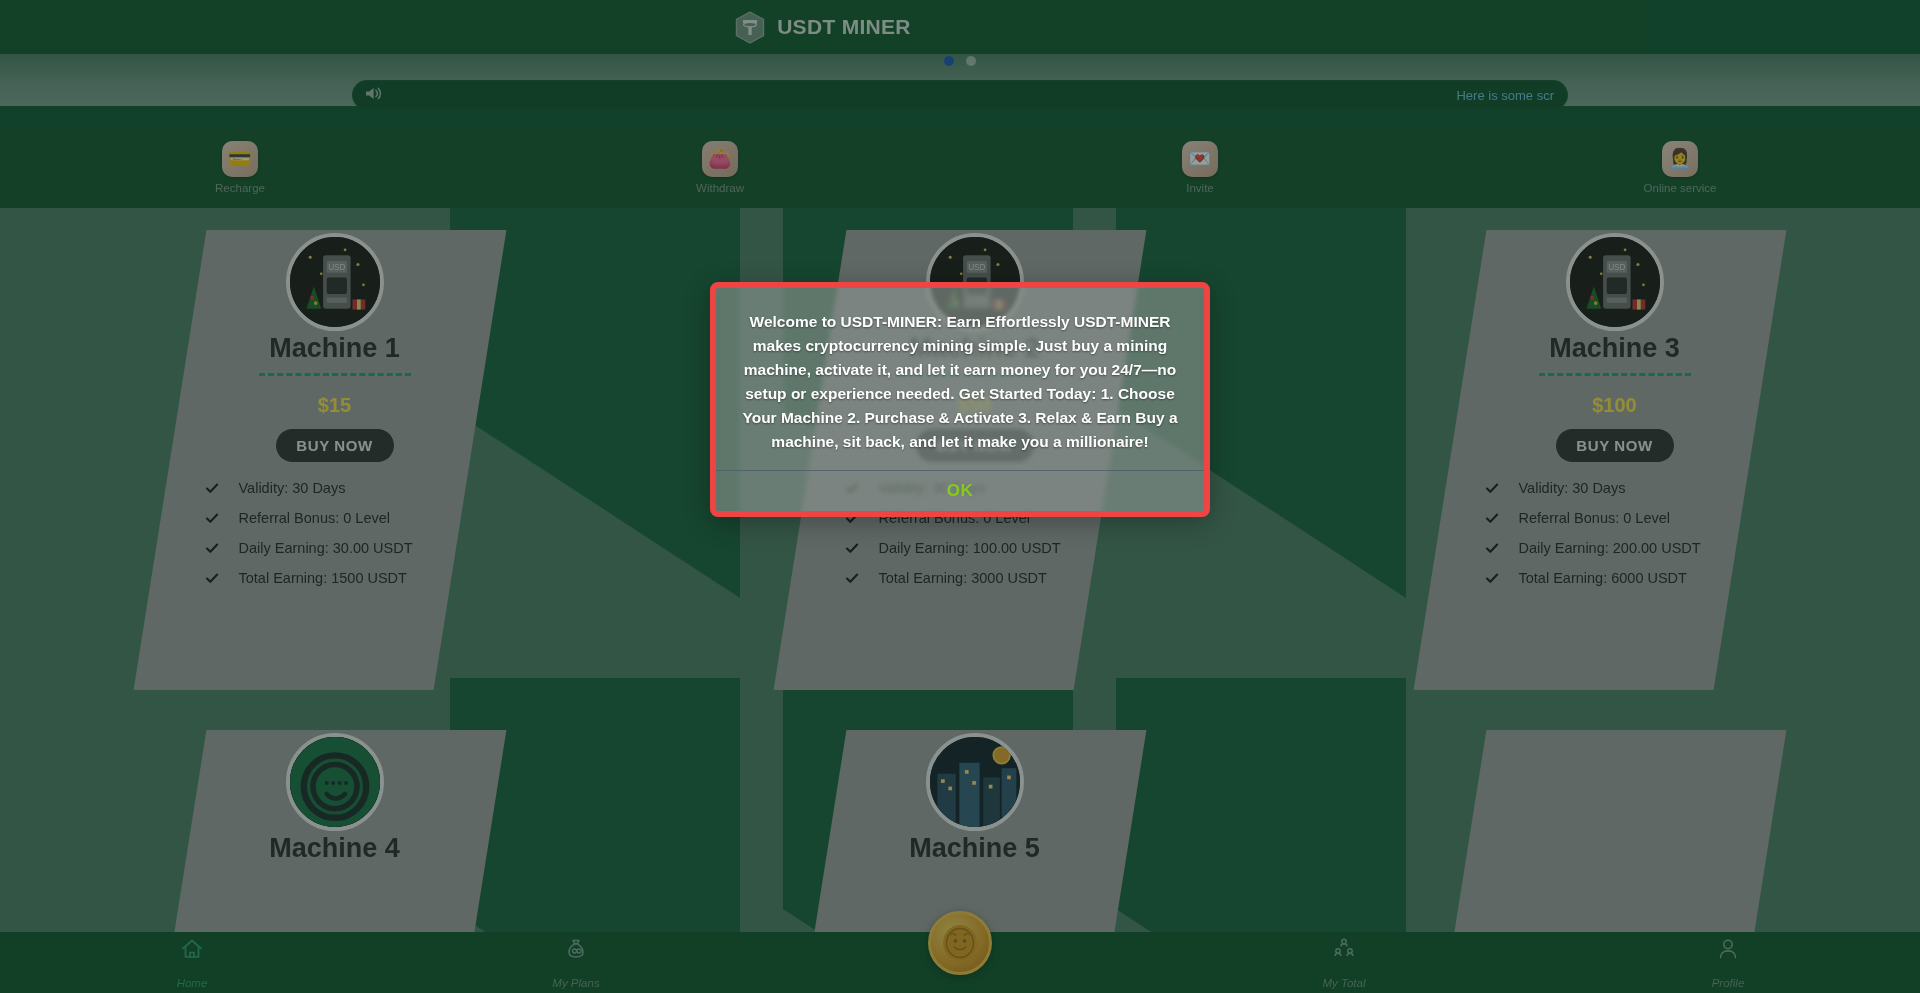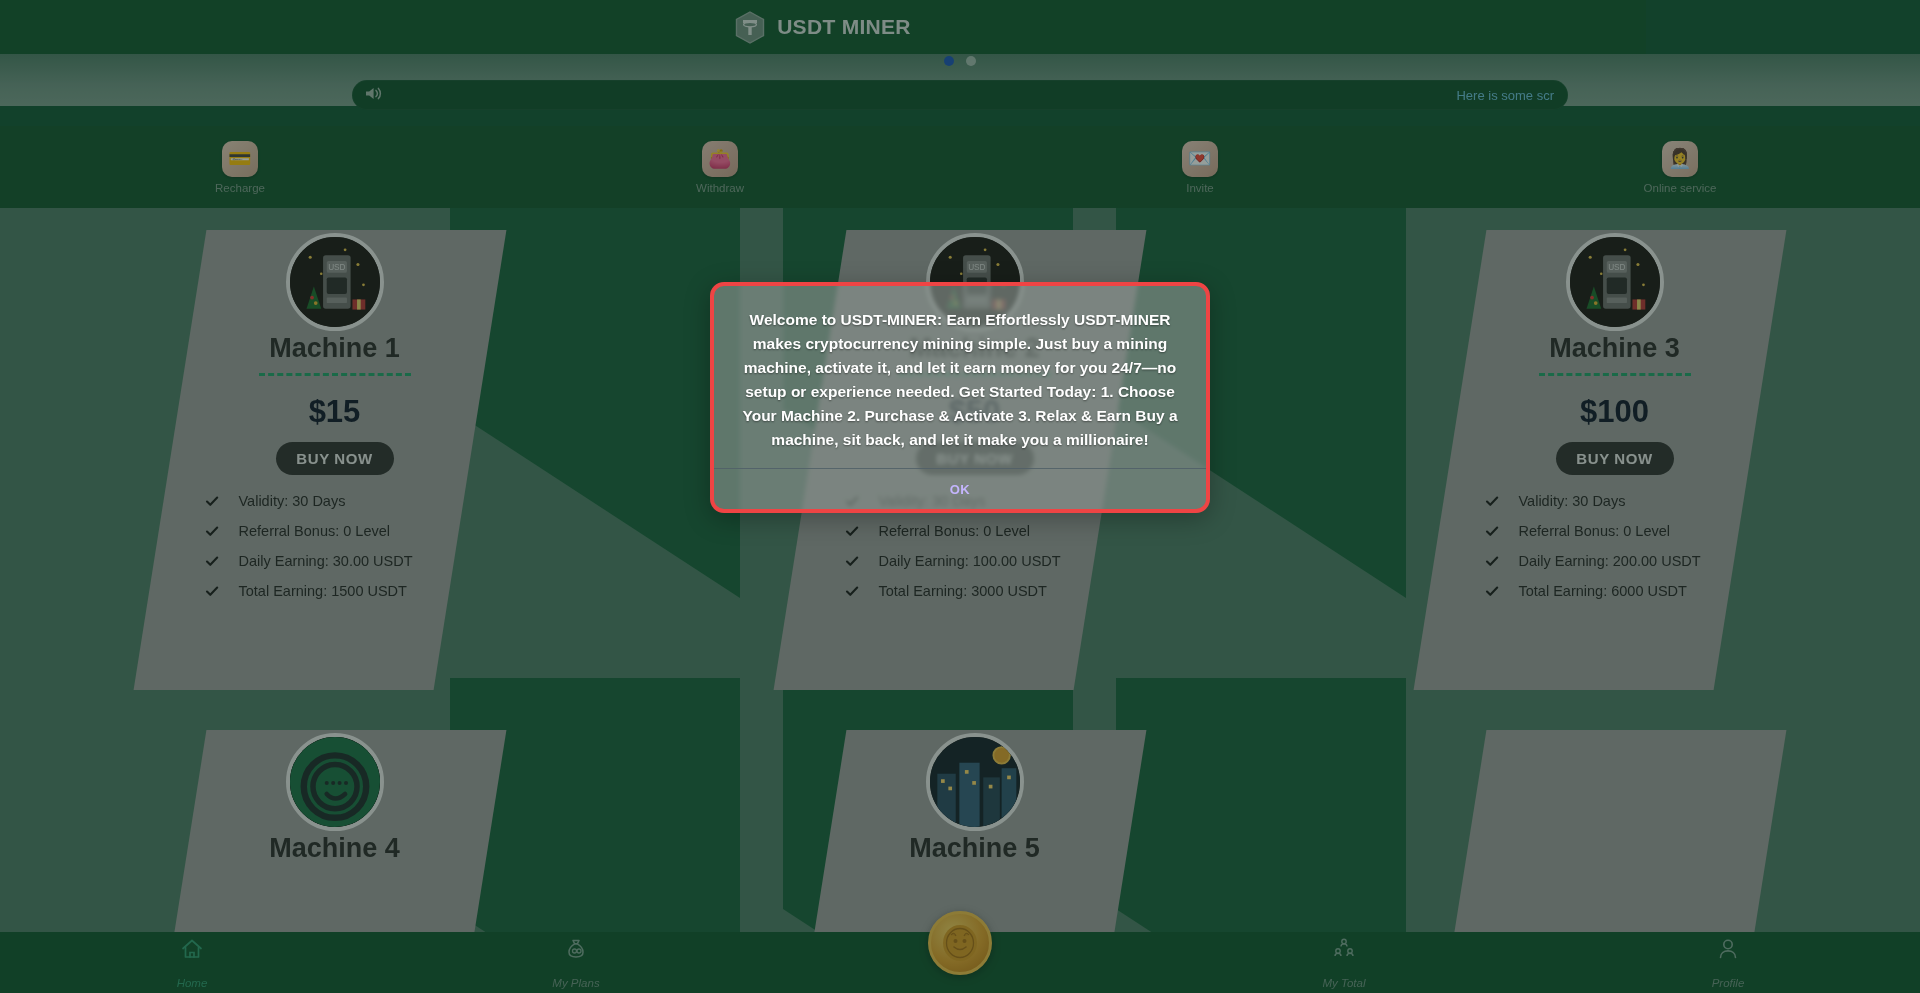--- a/index.html
+++ b/index.html
@@ -88,21 +88,21 @@
     margin-top: 25px; width: 98px; height: 98px; border-radius: 50%;
     border: 4px solid #e9e9e9; overflow: hidden; position: relative;
     background: #231d1c;
   }
   .prod-img .scene { position: absolute; inset: 0; }
   .machine-title { margin-top: 2px; font-size: 27px; font-weight: 700; color: #2a2a2a; }
   .dash {
     margin-top: 9px; width: 152px; height: 0;
     border-top: 3px dashed #1fa06a;
   }
-  .price { margin-top: 18px; font-size: 31px; font-weight: 700; color: #0f172a; }
+  .price { margin-top: 18px; font-size: 20px; font-weight: 700; color: #fde047; }
   .buy-btn {
     margin-top: 12px; min-width: 118px; height: 33px; padding: 0 20px;
     border: none; border-radius: 18px; background: #303030;
     color: #e8e8e8; font-size: 15px; font-weight: 700; letter-spacing: .6px;
     font-family: "Liberation Sans", sans-serif; cursor: pointer;
   }
   .feat-list { margin-top: 18px; width: 260px; display: flex; flex-direction: column; gap: 14px; }
   .feat { display: flex; align-items: center; gap: 20px; color: #262626; font-size: 14.5px; }
   .chk { flex: 0 0 auto; width: 14px; height: 14px; }
 
@@ -122,33 +122,33 @@
     border: 3px solid #f0c04a; z-index: 45;
     display: flex; align-items: center; justify-content: center;
     box-shadow: 0 2px 8px rgba(0,0,0,.35);
   }
 
   
   .scrim { position: absolute; inset: 0; background: rgba(20,40,30,.45); z-index: 50; }
   .modal {
     position: absolute; left: 50%; top: 282px; transform: translateX(-50%);
     width: 500px; background: rgba(140,150,145,.62);
-    border: 4px solid #ef4444; border-radius: 14px;
+    border: 6px solid #ef4444; border-radius: 8px;
     z-index: 60; backdrop-filter: blur(2px);
     box-shadow: 0 6px 26px rgba(0,0,0,.28);
   }
   .modal-body {
     padding: 22px 22px 16px 22px;
     color: #ffffff; font-size: 15.5px; font-weight: 700; line-height: 1.55;
     text-align: center; text-shadow: 0 1px 2px rgba(0,0,0,.45);
   }
   .modal-sep { height: 1px; background: rgba(80,95,105,.85); }
   .modal-ok {
     width: 100%; height: 40px; border: none; background: transparent;
-    color: #c4b5fd; font-size: 13px; font-weight: 700; letter-spacing: .4px;
+    color: #84cc16; font-size: 17px; font-weight: 700; letter-spacing: .4px;
     font-family: "Liberation Sans", sans-serif; cursor: pointer;
   }
 </style>
 </head>
 <body>
 
 <div id="app">
 
   <div class="header">
     <span class="logo-hex">

